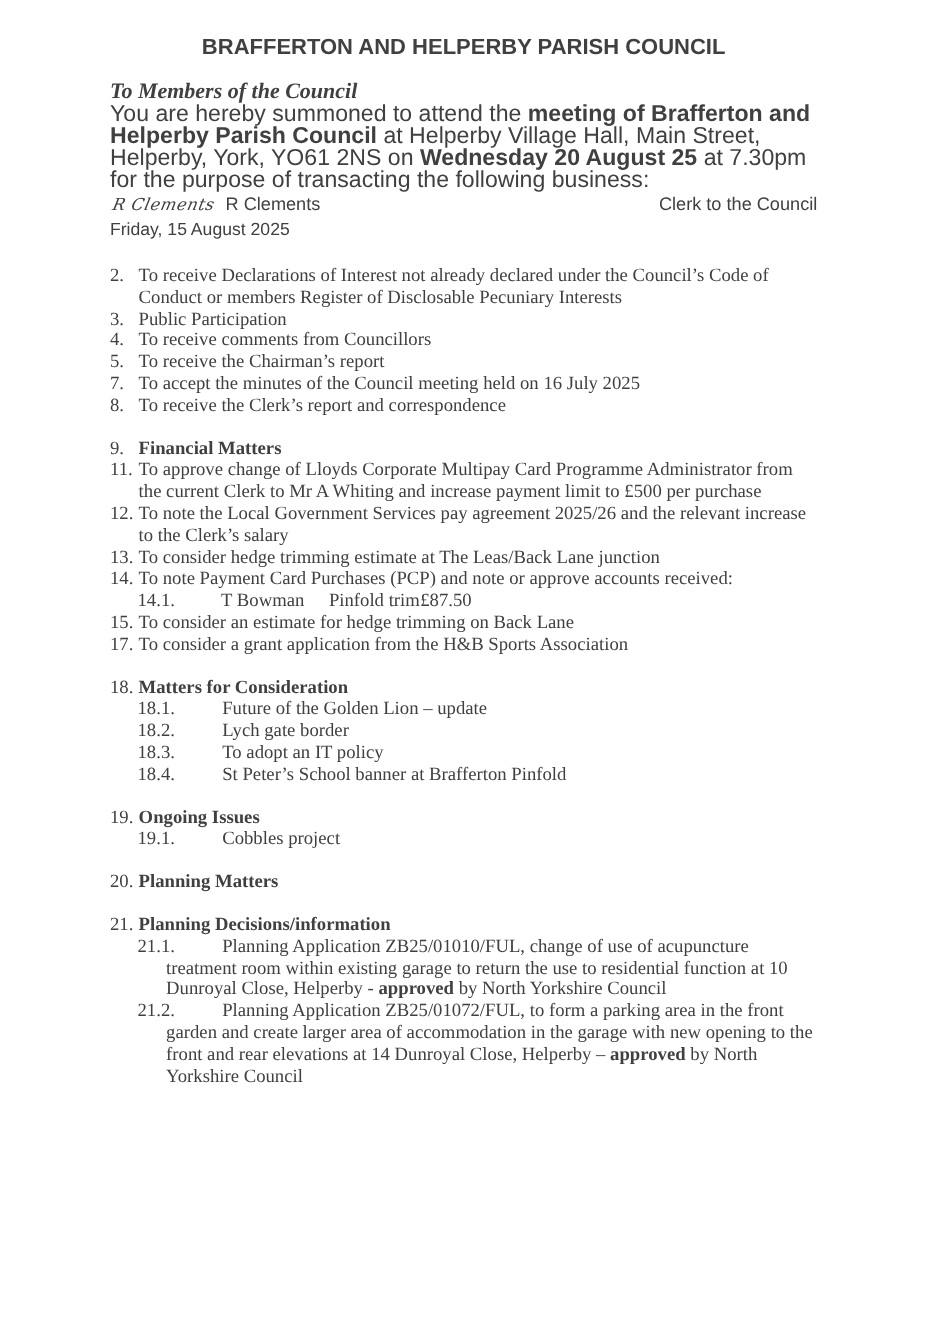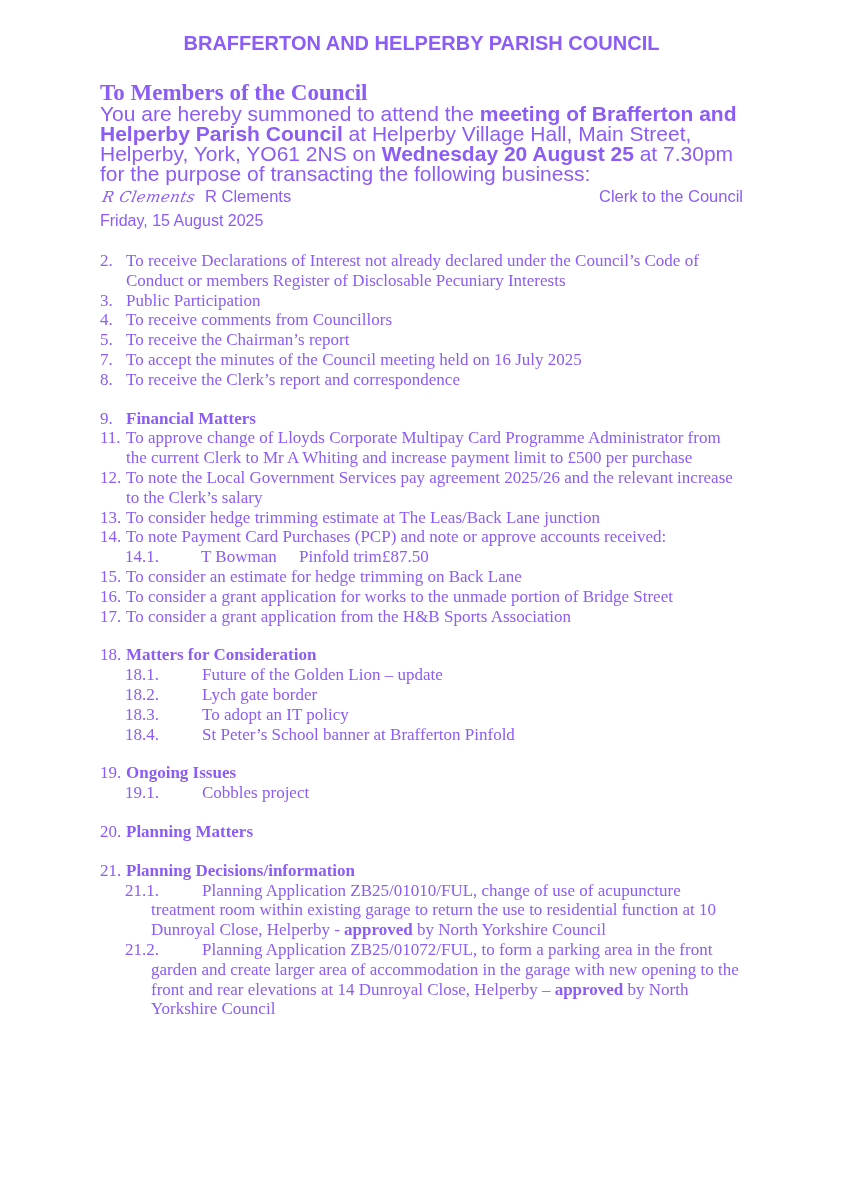--- a/index.html
+++ b/index.html
@@ -2,37 +2,38 @@
 <html><head>
 <meta charset="utf-8">
 <style>
   html, body { margin: 0; padding: 0; background: #ffffff; }
   .page {
     position: relative;
     width: 848px;
     height: 1200px;
     box-sizing: border-box;
     background: #ffffff;
-    color: #8b5cf6;
+    color: #404040;
     padding: 31px 105px 1px 100px;
     overflow: hidden;
   }
   .title {
     font-family: "Liberation Sans", sans-serif;
     font-weight: bold;
     font-size: 20px;
     line-height: 24px;
     text-align: center;
   }
   .salutation {
-    margin-top: 28px;
+    margin-top: 18px;
     font-family: "Liberation Serif", serif;
     font-weight: bold;
-    font-size: 23px;
+    font-size: 20px;
     line-height: 20px;
+    font-style: italic;
   }
   .intro {
     margin: 1px 0 0 0;
     font-family: "Liberation Sans", sans-serif;
     font-size: 21px;
     line-height: 20px;
   }
   .intro b { font-weight: bold; }
   .sig-row {
     display: flex;
@@ -104,21 +105,20 @@
     <div class="item"><span class="num">7.</span><span>To accept the minutes of the Council meeting held on 16 July 2025</span></div>
     <div class="item"><span class="num">8.</span><span>To receive the Clerk’s report and correspondence</span></div>
 
     <div class="item section"><span class="num">9.</span><span class="bold">Financial Matters</span></div>
     <div class="item"><span class="num">11.</span><span>To approve change of Lloyds Corporate Multipay Card Programme Administrator from the current Clerk to Mr A Whiting and increase payment limit to £500 per purchase</span></div>
     <div class="item"><span class="num">12.</span><span>To note the Local Government Services pay agreement 2025/26 and the relevant increase to the Clerk’s salary</span></div>
     <div class="item"><span class="num">13.</span><span>To consider hedge trimming estimate at The Leas/Back Lane junction</span></div>
     <div class="item"><span class="num">14.</span><span>To note Payment Card Purchases (PCP) and note or approve accounts received:</span></div>
     <div class="payrow"><span class="subnum">14.1.</span><span class="payee">T Bowman</span><span class="desc">Pinfold trim</span><span>£87.50</span></div>
     <div class="item"><span class="num">15.</span><span>To consider an estimate for hedge trimming on Back Lane</span></div>
-    <div class="item"><span class="num">16.</span><span>To consider a grant application for works to the unmade portion of Bridge Street</span></div>
     <div class="item"><span class="num">17.</span><span>To consider a grant application from the H&amp;B Sports Association</span></div>
 
     <div class="item section"><span class="num">18.</span><span class="bold">Matters for Consideration</span></div>
     <div class="subitem"><span class="subnum">18.1.</span><span>Future of the Golden Lion – update</span></div>
     <div class="subitem"><span class="subnum">18.2.</span><span>Lych gate border</span></div>
     <div class="subitem"><span class="subnum">18.3.</span><span>To adopt an IT policy</span></div>
     <div class="subitem"><span class="subnum">18.4.</span><span>St Peter’s School banner at Brafferton Pinfold</span></div>
 
     <div class="item section"><span class="num">19.</span><span class="bold">Ongoing Issues</span></div>
     <div class="subitem"><span class="subnum">19.1.</span><span>Cobbles project</span></div>

